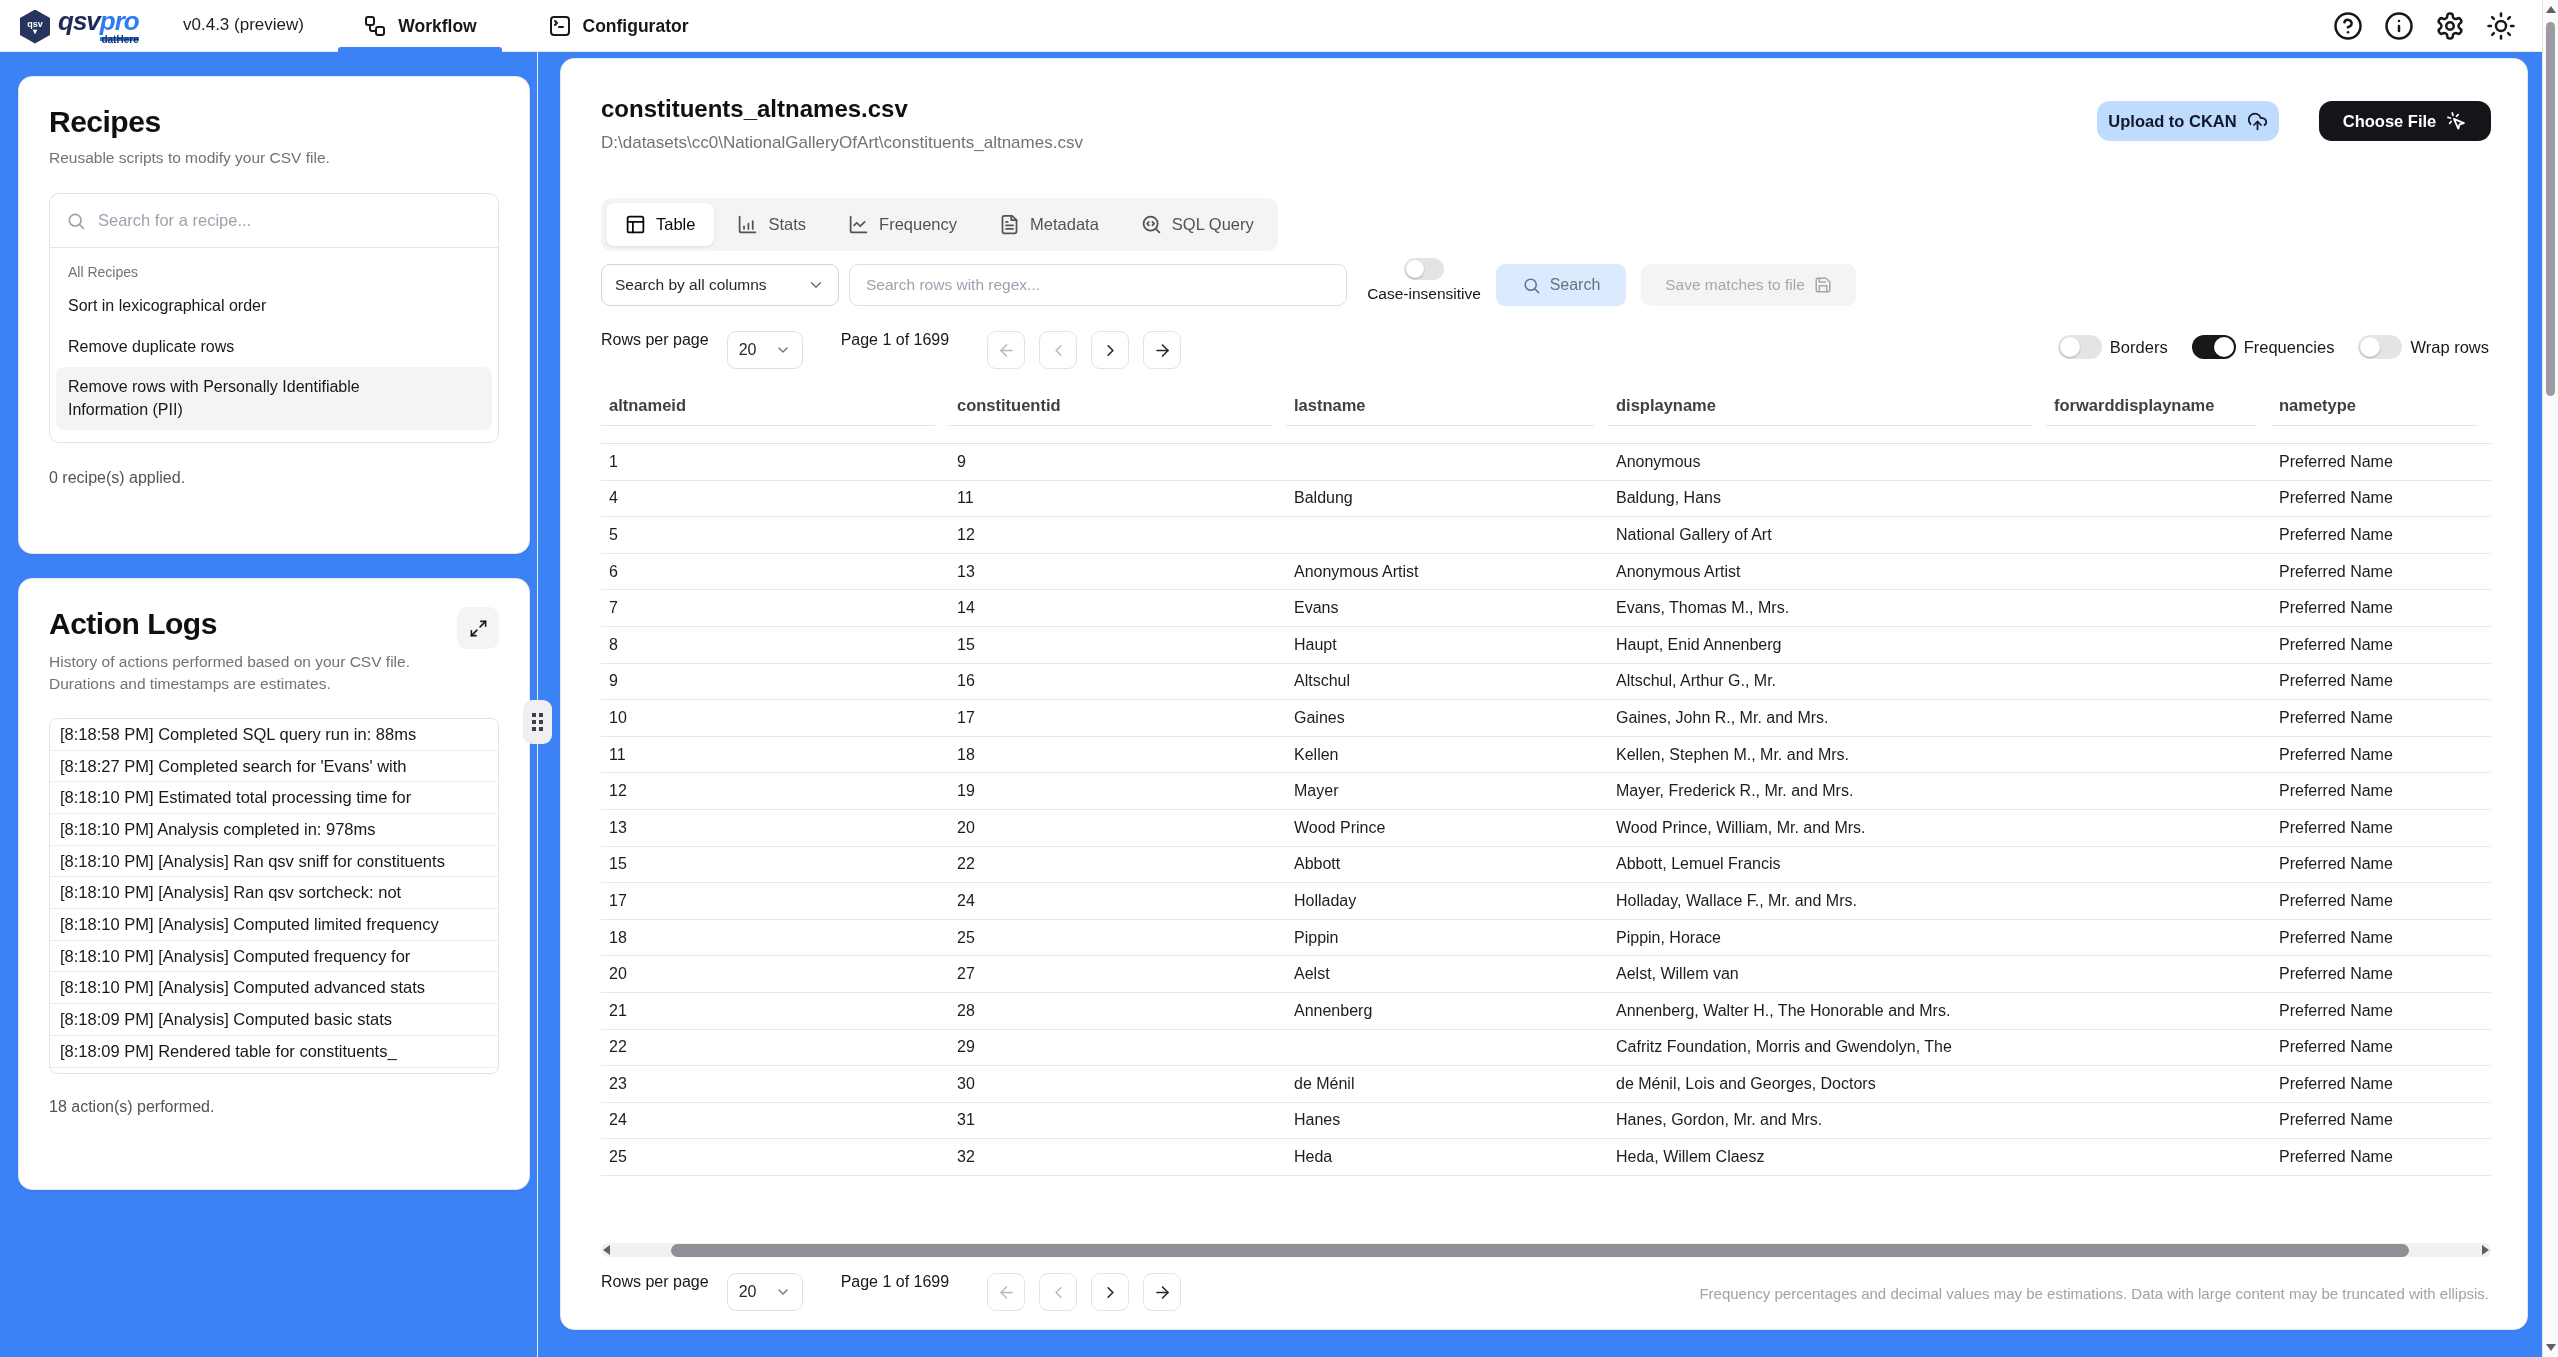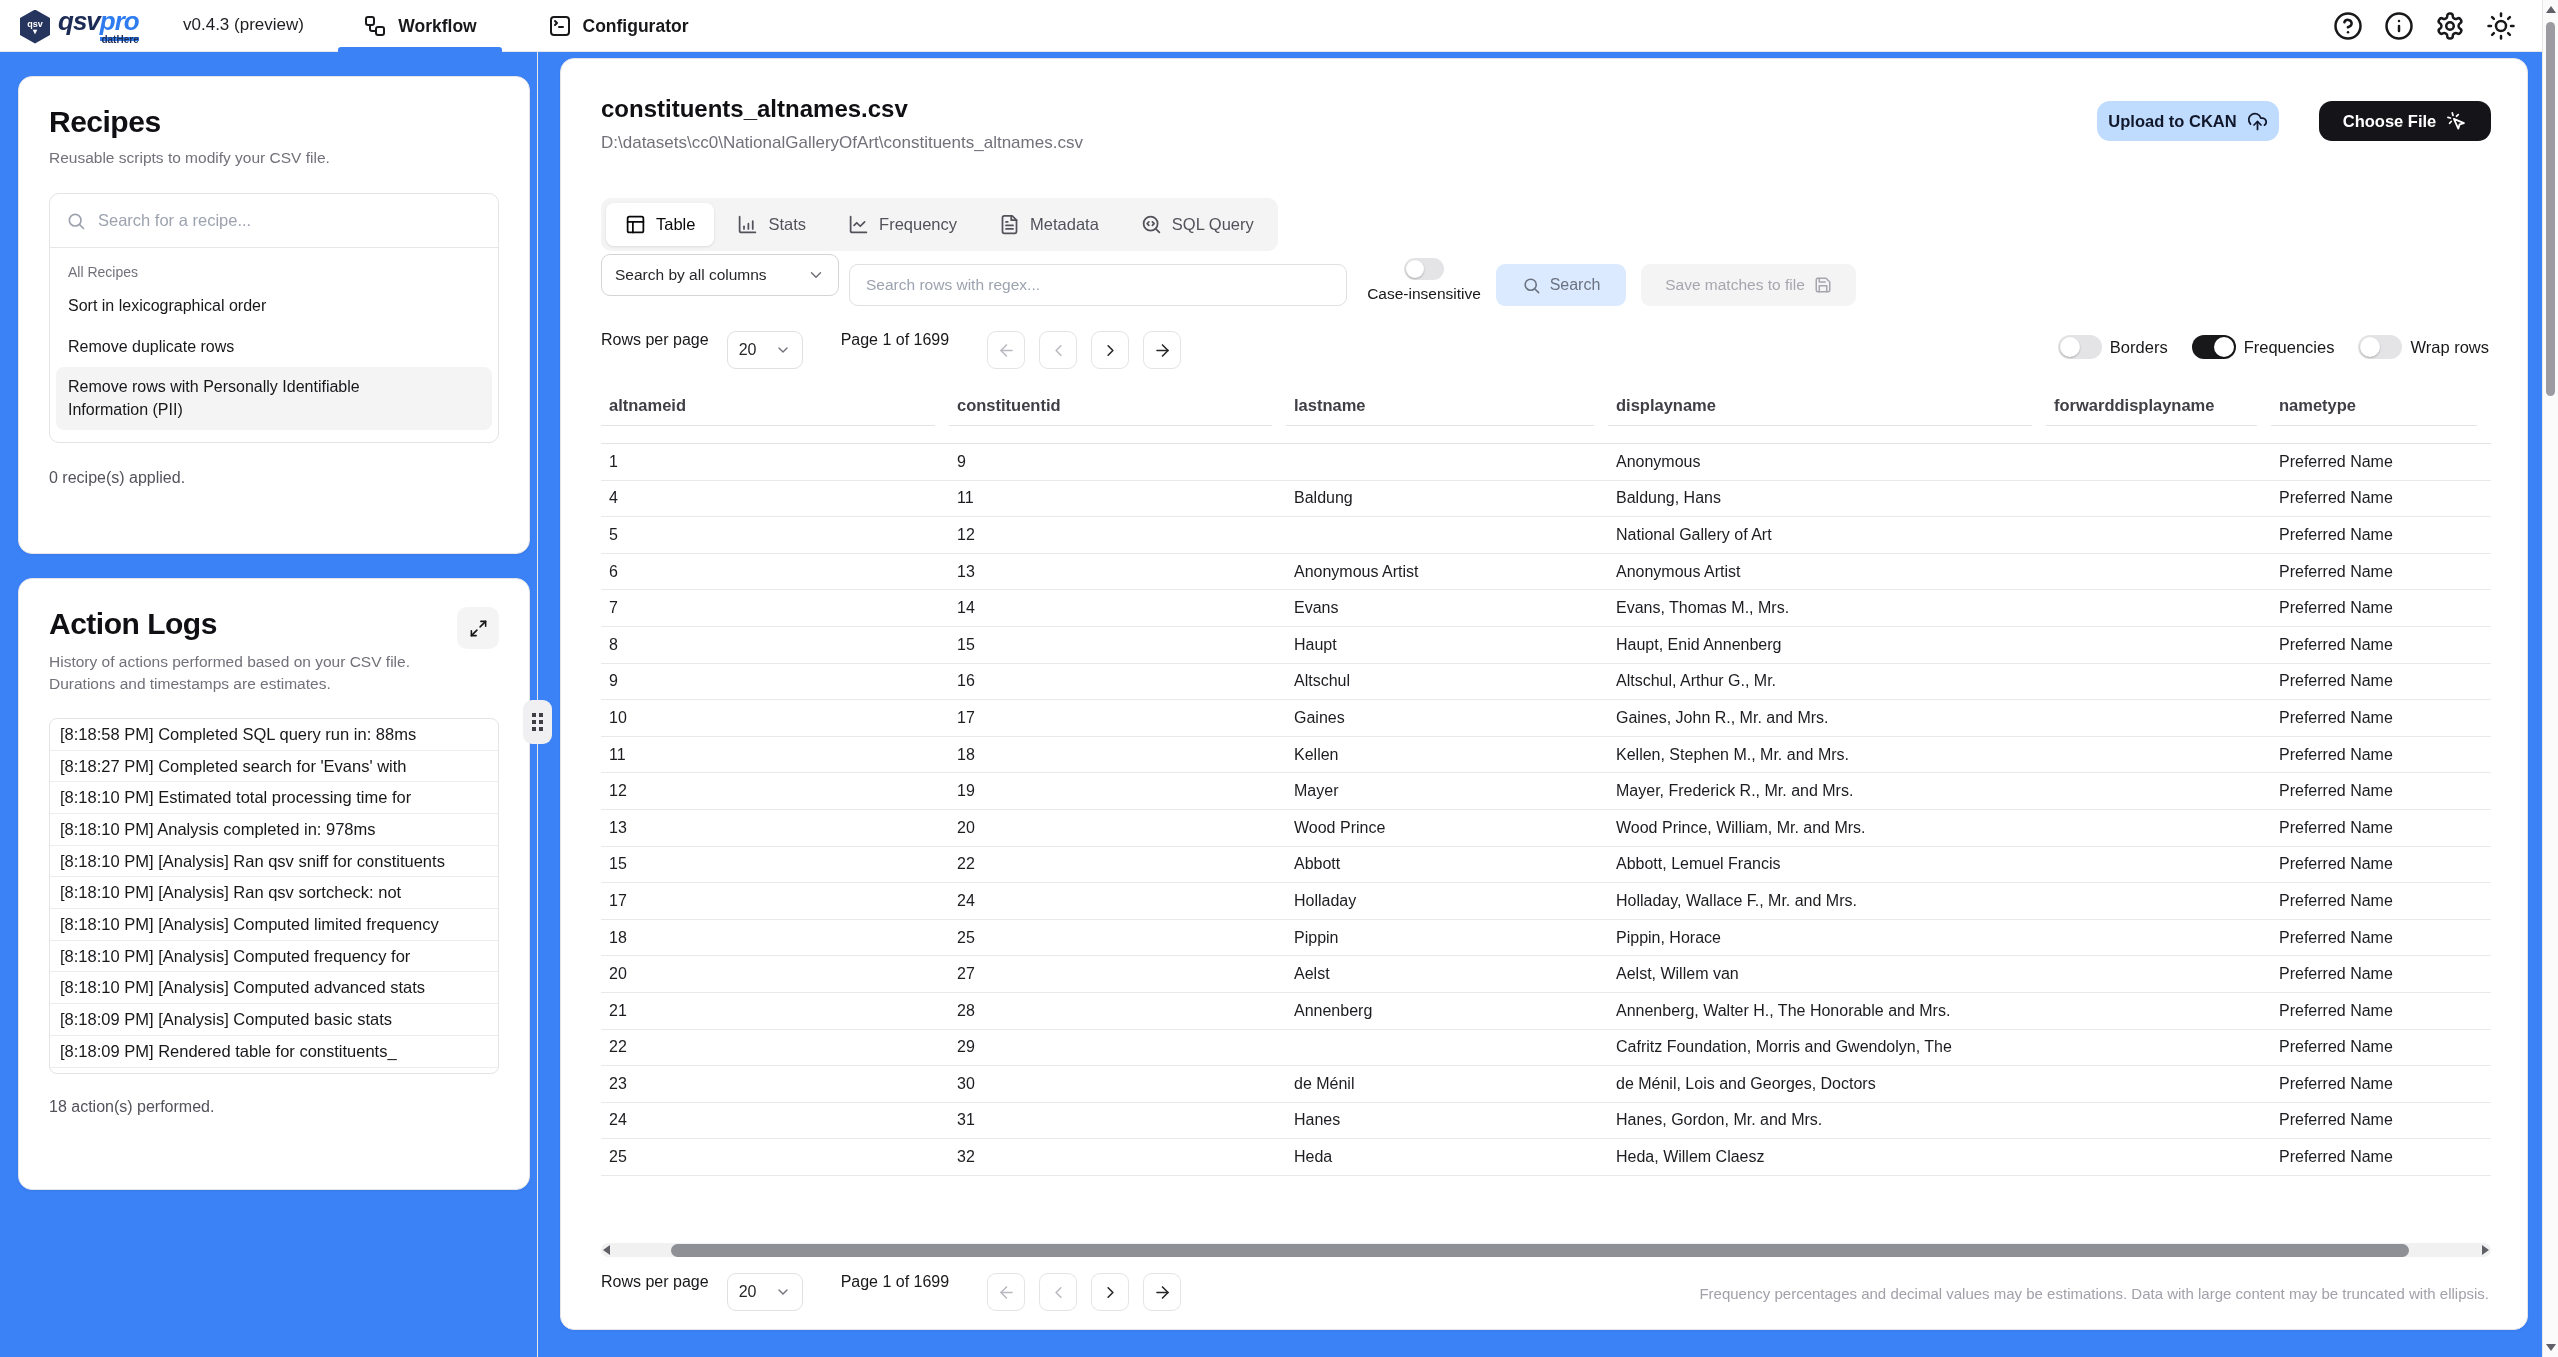--- a/index.html
+++ b/index.html
@@ -78,21 +78,21 @@
   #upload-btn { left:1536px; width:182px; background:#bfdbfe; color:#11182b; }
   #choose-btn { left:1758px; width:172px; background:#151519; color:#fff; }
 
   
   .tabbar { position:absolute; left:40px; top:139px; height:53px; display:inline-flex; align-items:center; background:#f4f4f5; border-radius:10px; padding:0 5px; gap:4px; }
   .tab { height:43px; border-radius:8px; padding:0 19px; display:flex; align-items:center; gap:10px; font-size:16.5px; font-weight:500; color:#52525b; cursor:pointer; }
   .tab svg { width:21px; height:21px; }
   .tab.active { background:#fff; color:#09090b; box-shadow:0 1px 3px rgba(0,0,0,.1); }
 
   
-  .colselect { position:absolute; left:40px; top:195px; width:238px; height:42px; border:1px solid #d4d4d8; border-radius:9px; display:flex; align-items:center; justify-content:space-between; padding:0 13px; font-size:15.5px; color:#27272a; cursor:pointer; background:#fff; }
+  .colselect { position:absolute; left:40px; top:205px; width:238px; height:42px; border:1px solid #d4d4d8; border-radius:9px; display:flex; align-items:center; justify-content:space-between; padding:0 13px; font-size:15.5px; color:#27272a; cursor:pointer; background:#fff; }
   .colselect svg { width:18px; height:18px; color:#71717a; }
   #regex-input { position:absolute; left:288px; top:205px; width:498px; height:42px; border:1px solid #e0e0e3; border-radius:9px; padding:0 16px; font-size:15.5px; font-family:inherit; color:#18181b; outline:none; }
   #regex-input::placeholder { color:#9ca3af; }
   .caseblock { position:absolute; left:790px; top:199px; width:146px; display:flex; flex-direction:column; align-items:center; gap:5px; }
   .caseblock .lbl { font-size:15.5px; color:#18181b; white-space:nowrap; }
   .searchbtn { position:absolute; left:935px; top:205px; width:130px; height:42px; background:#dbeafe; border-radius:9px; display:flex; align-items:center; justify-content:center; gap:9px; font-size:16px; font-weight:500; color:#6b7280; cursor:pointer; }
   .searchbtn svg { width:19px; height:19px; }
   .savebtn { position:absolute; left:1080px; top:205px; width:215px; height:42px; background:#f4f4f5; border-radius:9px; display:flex; align-items:center; justify-content:center; gap:9px; font-size:15.5px; font-weight:500; color:#a6a6ae; cursor:pointer; }
   .savebtn svg { width:18px; height:18px; }
 

